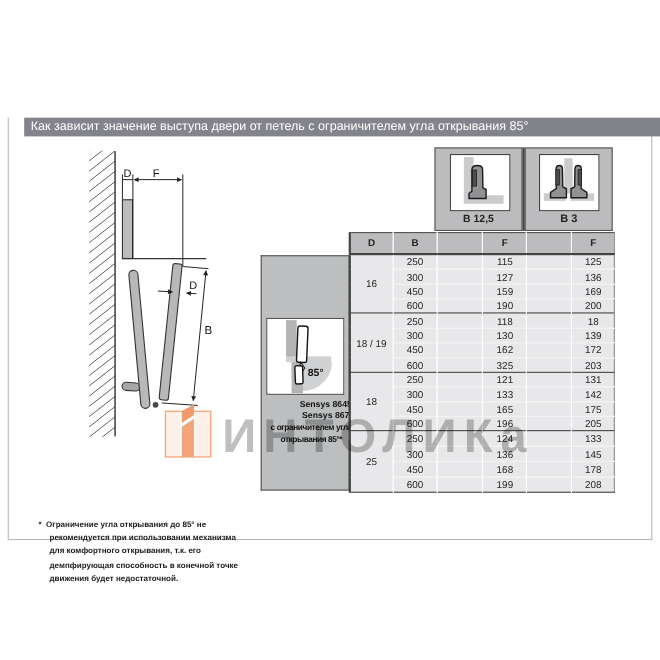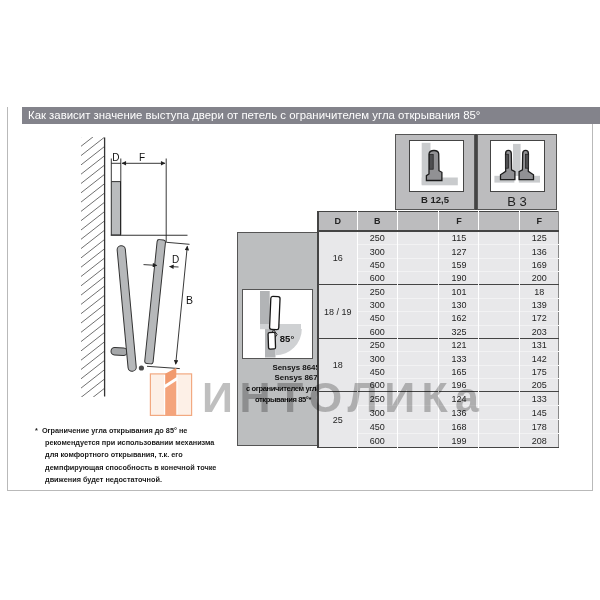--- a/index.html
+++ b/index.html
@@ -98,21 +98,21 @@
 <g>
 <path d="M15.6 13.4 q0-3 2.8-3 q2.8 0 2.9 3 l0.3 16.4 l3.3 1.8 v8.1 h-14.4 v-4.9 l5.2-3.4 z" fill="#919194" stroke="#1c1c1c" stroke-width="1.3"></path>
 <rect x="15.3" y="14.2" width="3.2" height="14" fill="#4e4e50" stroke="#1c1c1c" stroke-width="0.7"></rect>
 </g>
 <g transform="translate(54 0) scale(-1 1)">
 <path d="M15.6 13.4 q0-3 2.8-3 q2.8 0 2.9 3 l0.3 16.4 l3.3 1.8 v8.1 h-14.4 v-4.9 l5.2-3.4 z" fill="#919194" stroke="#1c1c1c" stroke-width="1.3"></path>
 <rect x="15.3" y="14.2" width="3.2" height="14" fill="#4e4e50" stroke="#1c1c1c" stroke-width="0.7"></rect>
 </g>
 </svg>
 
-<div class="abs" style="left:477px;top:194px;width:80px;text-align:center;font-size:13px;font-weight:normal;color:#222;">B 3</div>
+<div class="abs" style="left:477px;top:194px;width:80px;text-align:center;font-size:10px;font-weight:bold;color:#222;">B 3</div>
 
 <div class="abs" style="left:236.5px;top:232px;width:81px;height:213.5px;background:#bcbebf;border:1px solid #555;border-right:1.5px solid #444;box-sizing:border-box;"></div>
 
 <div class="abs" style="left:241.5px;top:289px;width:71px;height:70px;background:#fff;border:1px solid #555;box-sizing:border-box;"></div>
 
 <svg class="abs" style="left:241.5px;top:289px;" width="71" height="70" viewBox="0 0 71 70">
 <rect x="18" y="2" width="9.7" height="34" fill="#b2b4b6"></rect>
 <rect x="23" y="39.5" width="10.5" height="29" fill="#b2b4b6"></rect>
 <rect x="18" y="35" width="41" height="5.2" fill="#cfd1d3"></rect>
 <path d="M33.5 40 L59.8 40 A26.3 26.3 0 0 1 33.5 66.3 z" fill="#cfd1d3"></path>
@@ -174,21 +174,21 @@
         <td></td>
         <td>190</td>
         <td></td>
         <td>200</td>
       </tr>
 
 <tr class="d g">
         <td rowspan="4">18 / 19</td>
         <td>250</td>
         <td></td>
-        <td>101</td>
+        <td>118</td>
         <td></td>
         <td>18</td>
       </tr>
 <tr class="d">
         <td>300</td>
         <td></td>
         <td>130</td>
         <td></td>
         <td>139</td>
       </tr>
@@ -272,21 +272,21 @@
 td{padding:0;text-align:center;font-size:9px;color:#242424;}
 td.h{font-weight:bold;border-left:1px solid #fff;}
 table{border-top:1.6px solid #444;border-bottom:1.6px solid #444;border-left:2px solid #444;border-right:1px solid #888;}
 tr.d{height:13.38px;background:#e8e8ea;} tr.d4{height:13.9px;background:#e8e8ea;}
 tr.d td,tr.d4 td{border-left:1px solid #fff;border-top:1px solid rgba(255,255,255,0.45);}
 tr.g td{border-top:1.4px solid #444;}
 tr.hd td{border-top:2px solid #444;}
 </style>
 
 <div class="abs" style="left:35px;top:424.5px;width:330px;font-size:7.3px;font-weight:bold;color:#1a1a1a;line-height:12.4px;">
-<div style="padding-left:10px;text-indent:-10px;">*&nbsp;&nbsp;Ограничение угла открывания до 85° не<br>рекомендуется при использовании механизма<br>для комфортного открывания, т.к. его<br>демпфирующая способность в конечной точке<br>движения будет недостаточной.</div>
+<div style="padding-left:10px;text-indent:-10px;margin-top:46px;">*&nbsp;&nbsp;Ограничение угла открывания до 85° не<br>рекомендуется при использовании механизма<br>для комфортного открывания, т.к. его<br>демпфирующая способность в конечной точке<br>движения будет недостаточной.</div>
 </div>
 
 <svg class="abs" style="left:148px;top:366px;" width="46" height="52" viewBox="0 0 46 52">
 <rect x="2.4" y="7.9" width="41.2" height="41.5" fill="#fdf0e7" stroke="#f2a981" stroke-width="1.2"></rect>
 <rect x="16" y="9" width="13.5" height="39.5" fill="#fff"></rect>
 <path d="M17.2 22 L28.3 14.7 L28.3 49.4 L17.2 49.4 z" fill="#f4a47c"></path>
 <path d="M17.2 7.7 L28.3 1.7 L28.3 11.2 L17.2 18.5 z" fill="#f19a6e"></path>
 </svg>
 
 <div class="abs" style="left:202px;top:373.2px;width:285px;font-size:43px;font-weight:bold;color:rgba(0,0,0,0.25);letter-spacing:6.5px;white-space:nowrap;">ИНТОЛИКа</div>

